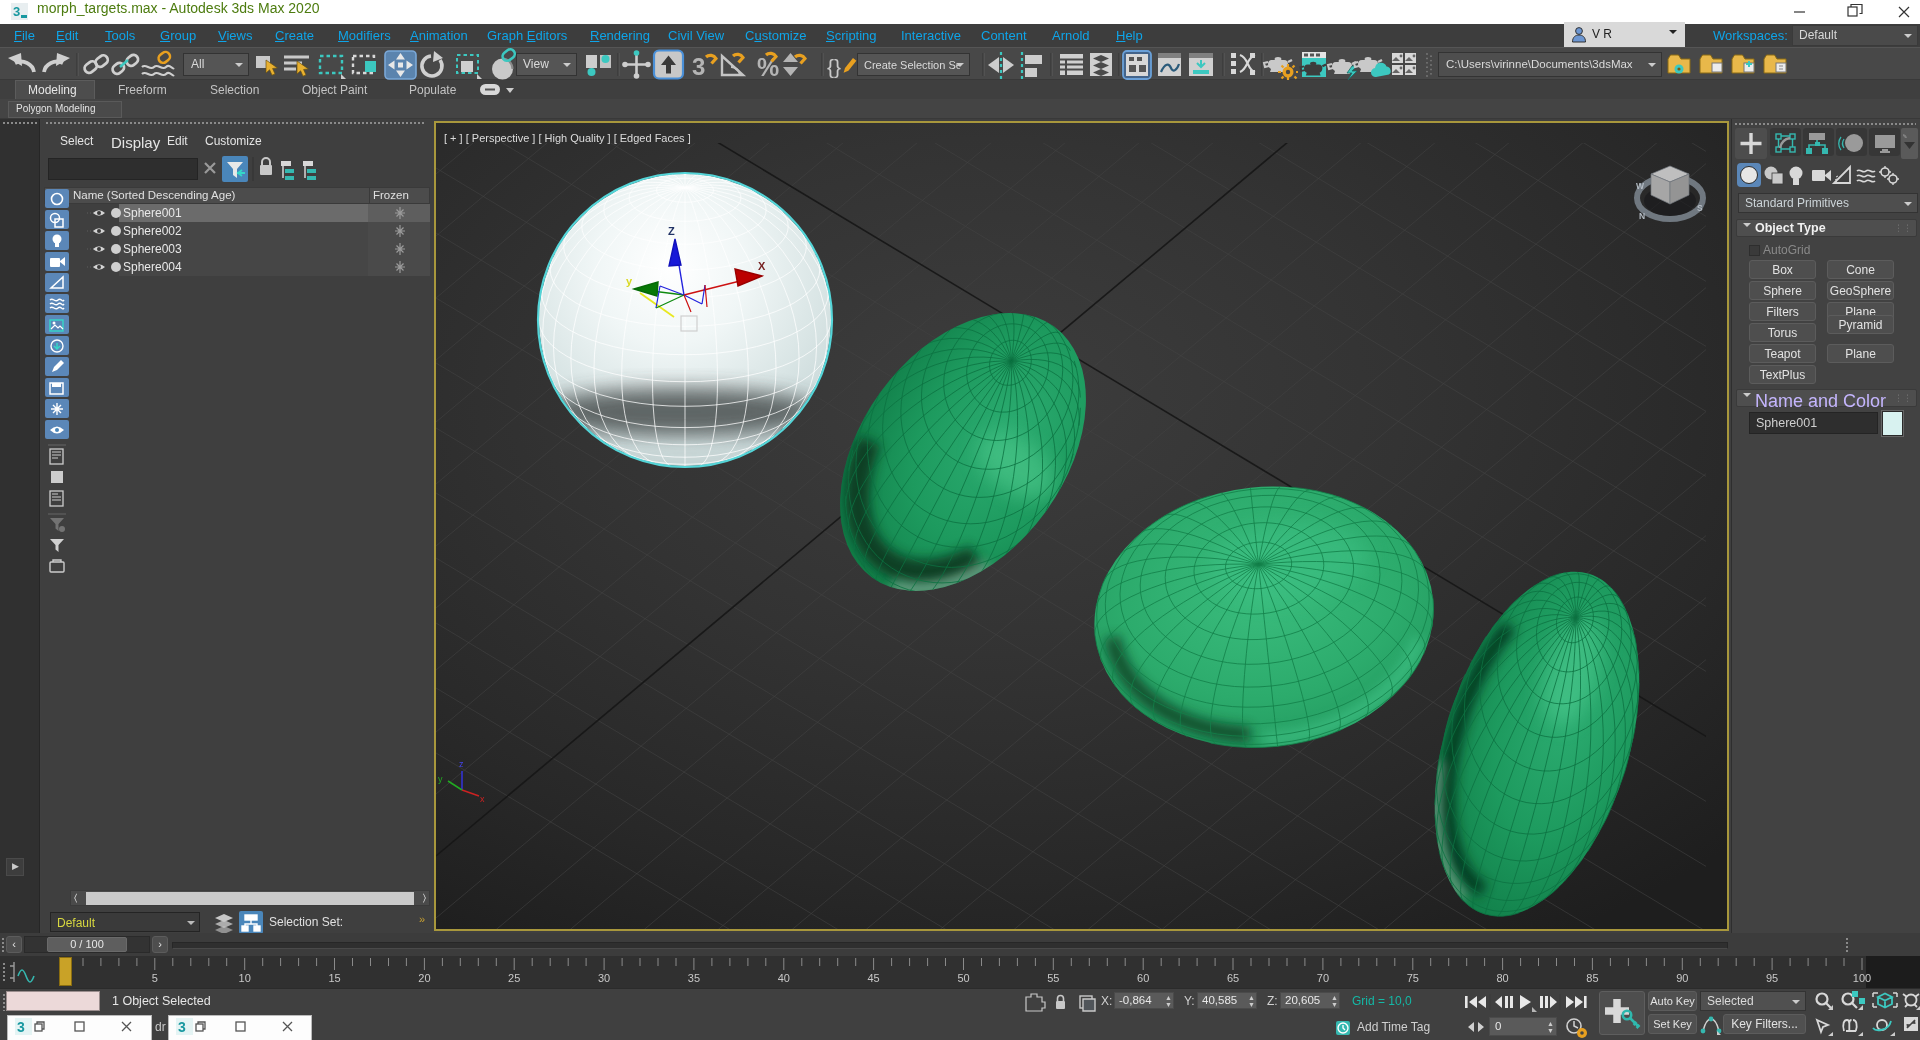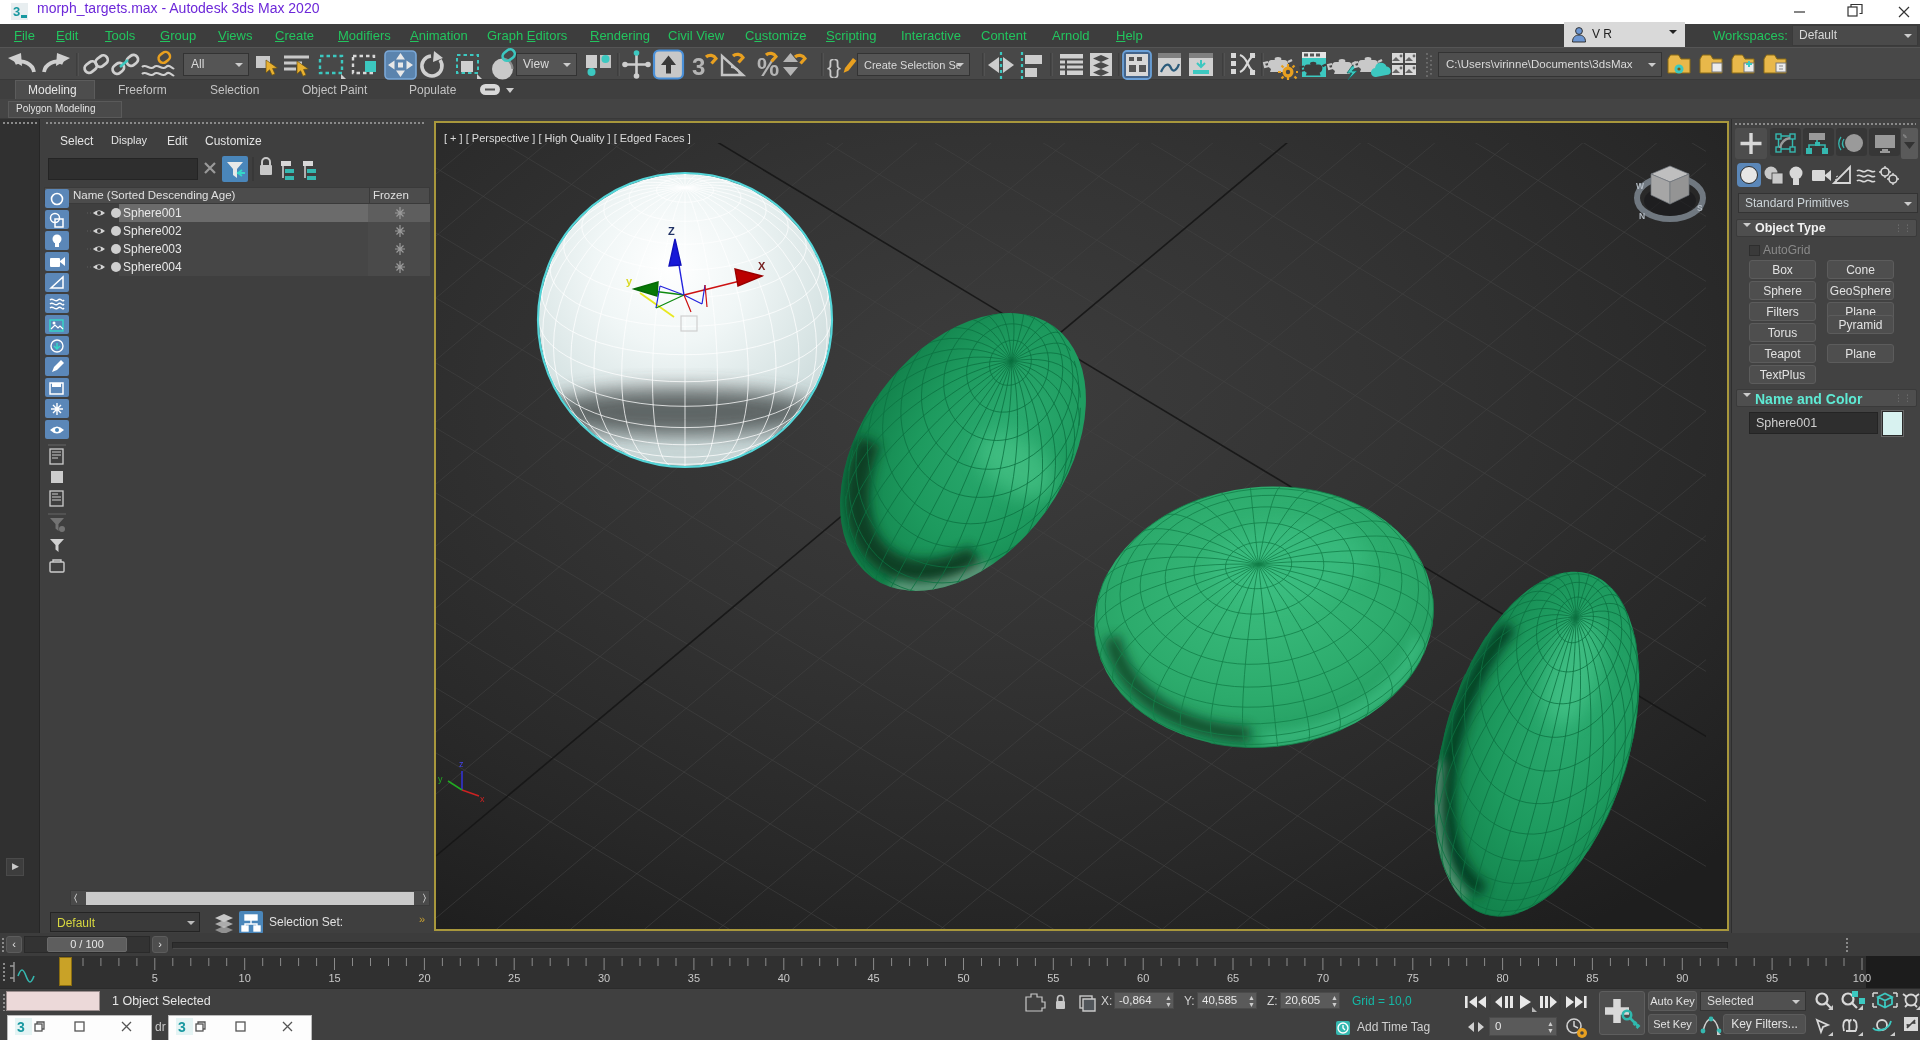--- a/index.html
+++ b/index.html
@@ -1,19 +1,19 @@
 <!DOCTYPE html>
 <html><head><meta charset="utf-8"><title>morph_targets.max - Autodesk 3ds Max 2020</title><style>
 *{margin:0;padding:0;box-sizing:border-box}
 html,body{width:1920px;height:1040px;overflow:hidden;font-family:"Liberation Sans",sans-serif;background:#404040}
 .abs{position:absolute}
 .titlebar{left:0;top:0;width:1920px;height:24px;background:#ffffff;color:#111}
-.titlebar .txt{position:absolute;left:37px;top:0;font-size:14px;color:#6d28d9}
+.titlebar .txt{position:absolute;left:37px;top:0;font-size:14px;color:#4d7c0f}
 .menubar{left:0;top:24px;width:1920px;height:23px;background:#3d3d3d}
-.menubar span.mi{position:absolute;top:4px;font-size:13px;color:#22c55e}
+.menubar span.mi{position:absolute;top:4px;font-size:13px;color:#0ea5e9}
 .toolbar{left:0;top:47px;width:1920px;height:33px;background:#484848;border-top:1px solid #555;border-bottom:1px solid #393939}
 .ribbontabs{left:0;top:80px;width:1920px;height:19px;background:#3f3f3f}
 .ribbontabs span{position:absolute;top:3px;font-size:12px;color:#c3c3c3}
 .polyrow{left:0;top:99px;width:1920px;height:20px;background:#444444;border-bottom:1px solid #393939}
 .leftstrip{left:0;top:119px;width:40px;height:814px;background:#303030;border-right:1px solid #262626}
 .explorer{left:41px;top:119px;width:391px;height:814px;background:#3f3f3f}
 .vpframe{left:432px;top:119px;width:1299px;height:814px;background:#3f3f3f}
 .vpborder{left:434px;top:121px;width:1295px;height:810px;border:2px solid #a8973c;background:#282828}
 .viewport{left:436px;top:123px;width:1291px;height:806px;overflow:hidden}
 .rpanel{left:1731px;top:119px;width:189px;height:814px;background:#424242;border-left:1px solid #2e2e2e}
@@ -304,21 +304,21 @@
     </svg>
   </div>
 <div class="abs polyrow">
     <div style="position:absolute;left:8px;top:2px;width:114px;height:17px;background:#4a4a4a;border:1px solid #5a5a5a">
       <span style="position:absolute;left:7px;top:1px;font-size:10px;color:#e2e2e2">Polygon Modeling</span>
     </div>
   </div>
 <div class="abs explorer">
     <div class="dots" style="position:absolute;left:4px;top:2px;width:380px;height:4px"></div>
     <span style="position:absolute;left:19px;top:15px;font-size:12px;color:#e4e4e4">Select</span>
-    <span style="position:absolute;left:70px;top:15px;font-size:11px;color:#e4e4e4">Display</span>
+    <span style="position:absolute;left:70px;top:15px;font-size:15px;color:#e4e4e4">Display</span>
     <span style="position:absolute;left:126px;top:15px;font-size:12px;color:#e4e4e4">Edit</span>
     <span style="position:absolute;left:164px;top:15px;font-size:12px;color:#e4e4e4">Customize</span>
     <div class="darkbox" style="left:7px;top:39px;width:150px;height:22px"></div>
     <svg width="270" height="30" viewBox="0 0 270 30" style="position:absolute;left:160px;top:36px">
       <path d="M4 8l10 10M14 8L4 18" stroke="#9a9a9a" stroke-width="2.2"></path>
       <rect x="21" y="1" width="26" height="26" rx="2" fill="#4a86ba"></rect>
       <path d="M26 7h16l-6 7v9l-4-3v-6z" fill="#e8e8e8"></path>
       <path d="M36 18h8m-3-3l-4 3 4 3" stroke="#35d8c8" stroke-width="1.8" fill="none"></path>
       <path d="M52 2v24" stroke="#333"></path>
       <rect x="59" y="10" width="12" height="10" rx="1" fill="#c8c8c8"></rect>
@@ -689,21 +689,21 @@
     <div class="btn" style="left:95px;top:162px;width:67px;height:19px;font-size:12px;line-height:18px">GeoSphere</div>
     <div class="btn" style="left:17px;top:183px;width:67px;height:19px;font-size:12px;line-height:18px">Filters</div>
     <div class="btn" style="left:95px;top:183px;width:67px;height:19px;font-size:12px;line-height:18px">Plane</div>
     <div class="btn" style="left:17px;top:204px;width:67px;height:19px;font-size:12px;line-height:18px">Torus</div>
     <div class="btn" style="left:95px;top:196px;width:67px;height:19px;font-size:12px;line-height:18px">Pyramid</div>
     <div class="btn" style="left:17px;top:225px;width:67px;height:19px;font-size:12px;line-height:18px">Teapot</div>
     <div class="btn" style="left:95px;top:225px;width:67px;height:19px;font-size:12px;line-height:18px">Plane</div>
     <div class="btn" style="left:17px;top:246px;width:67px;height:19px;font-size:12px;line-height:18px">TextPlus</div>
     <div style="position:absolute;left:4px;top:270px;width:181px;height:18px;background:#4e4e4e;border:1px solid #3a3a3a;border-radius:2px">
       <span style="position:absolute;left:6px;top:3px;border:4px solid transparent;border-top-color:#ccc"></span>
-      <span style="position:absolute;left:18px;top:1px;font-size:14px;font-weight:bold;color:#5eead4">Name and Color</span>
+      <span style="position:absolute;left:18px;top:1px;font-size:18px;font-weight:normal;color:#c4b5fd">Name and Color</span>
       <span style="position:absolute;right:4px;top:3px;color:#777;font-size:9px">⋮⋮</span>
     </div>
     <div class="darkbox" style="left:17px;top:293px;width:129px;height:22px">
       <span style="position:absolute;left:6px;top:3px;font-size:12.5px;color:#cfcfcf">Sphere001</span>
     </div>
     <div style="position:absolute;left:150px;top:292px;width:21px;height:25px;background:#d8f2f0;border:1px solid #2a2a2a;outline:1px solid #666"></div>
   </div>
 <div class="abs tsrow">
     <div class="dots" style="position:absolute;left:1px;top:4px;width:4px;height:16px;background-image:radial-gradient(circle,#8a8a8a 1px,transparent 1.2px);background-size:4px 4px;background-repeat:repeat-y"></div>
     <div class="btn" style="left:6px;top:3px;width:16px;height:17px;font-size:11px;line-height:15px">‹</div>

